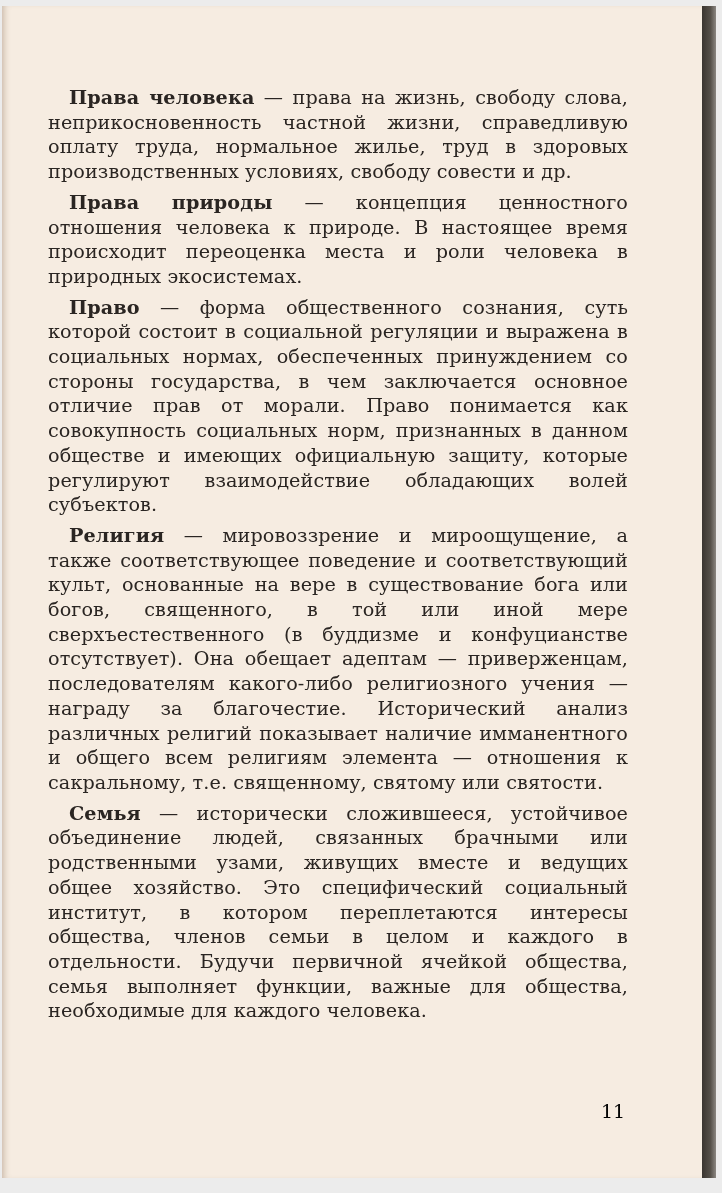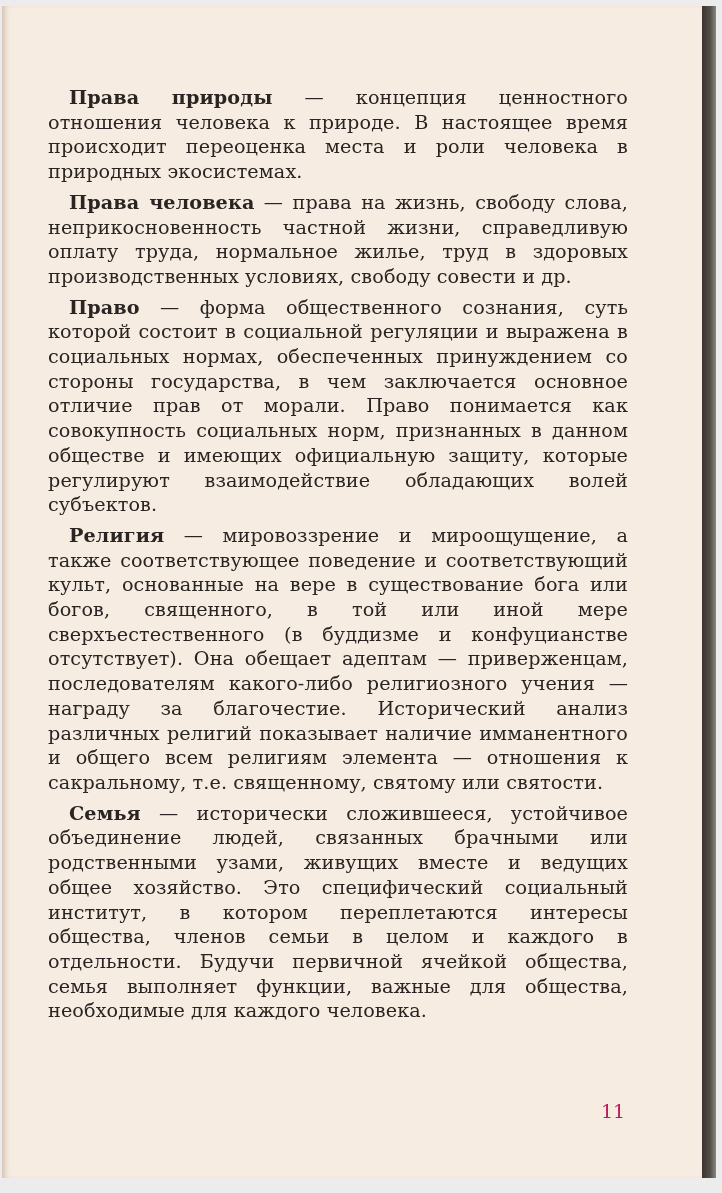--- a/index.html
+++ b/index.html
@@ -23,29 +23,29 @@
     color: #2a2522;
     font-size: 19.2px;
     line-height: 24.7px;
     text-align: justify;
     letter-spacing: 0.1px;
   }
   .para { margin: 0 0 6px 0; text-indent: 21px; hyphens: manual; }
   .term { font-weight: bold; }
   .page-number {
     position: absolute; left: 601px; top: 1100px;
-    font-size: 19px; color: #be185d;
+    font-size: 19px; color: #000000;
   }
 </style>
 </head>
 <body>
 
 <div class="page">
   <div class="text">
+    <p class="para"><span class="term">Права человека</span><span> — права на жизнь, свободу слова, неприкосновенность частной жизни, справедливую оплату труда, нормальное жилье, труд в здоровых производственных условиях, свободу совести и др.</span></p>
     <p class="para"><span class="term">Права природы</span><span> — концепция ценностного отношения человека к природе. В настоящее время происходит переоценка места и роли человека в природных экосистемах.</span></p>
-    <p class="para"><span class="term">Права человека</span><span> — права на жизнь, свободу слова, неприкосновенность частной жизни, справедливую оплату труда, нормальное жилье, труд в здоровых производственных условиях, свободу совести и др.</span></p>
     <p class="para"><span class="term">Право</span><span> — форма общественного сознания, суть которой состоит в социальной регуляции и выражена в социальных нормах, обеспеченных принуждением со стороны государства, в чем заключается основное отличие прав от морали. Право понимается как совокупность социальных норм, признанных в данном обществе и имеющих официальную защиту, которые регулируют взаимодействие обладающих волей субъектов.</span></p>
     <p class="para"><span class="term">Религия</span><span> — мировоззрение и мироощущение, а также соответствующее поведение и соответствующий культ, основанные на вере в существование бога или богов, священного, в той или иной мере сверхъестественного (в буддизме и конфуцианстве отсутствует). Она обещает адептам — приверженцам, последователям какого-либо религиозного учения — награду за благочестие. Исторический анализ различных религий показывает наличие имманентного и общего всем религиям элемента — отношения к сакральному, т.е. священному, святому или святости.</span></p>
     <p class="para"><span class="term">Семья</span><span> — исторически сложившееся, устойчивое объединение людей, связанных брачными или родственными узами, живущих вместе и ведущих общее хозяйство. Это специфический социальный институт, в котором переплетаются интересы общества, членов семьи в целом и каждого в отдельности. Будучи первичной ячейкой общества, семья выполняет функции, важные для общества, необходимые для каждого человека.</span></p>
   </div>
 </div>
 <div class="page-shadow"></div>
 <div class="page-number">11</div>
 
 </body></html>

